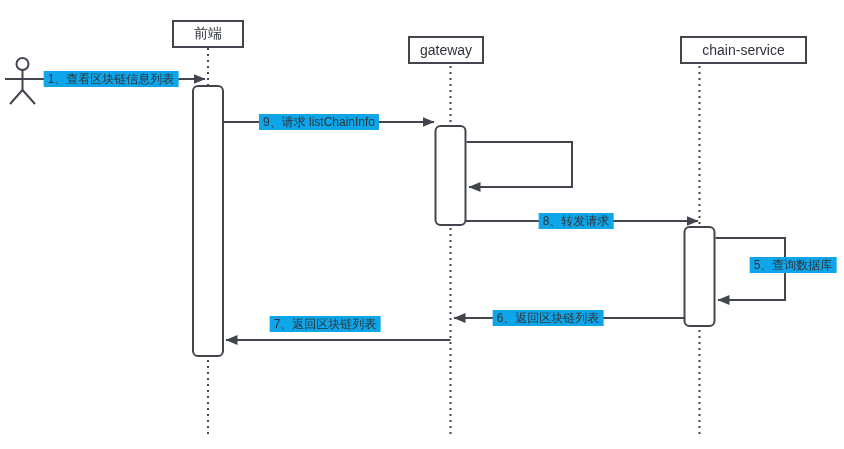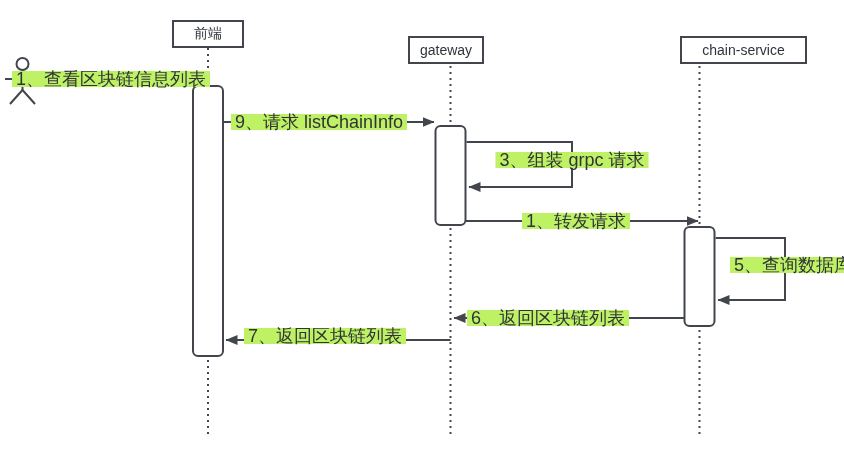--- a/index.html
+++ b/index.html
@@ -27,23 +27,23 @@
     font-size:14px;
     color:var(--text);
     z-index:2;
   }
   .pbox-frontend{left:172px;top:20px;width:72px;}
   .pbox-gateway{left:408px;top:36px;width:76px;}
   .pbox-chain{left:644px;top:36px;width:127px;margin-left:36px;}
   .msg-label{
     position:absolute;
     transform:translate(-50%,-50%);
-    background:#bef264;
+    background:#0ea5e9;
     padding:0 4px;
-    font-size:18px;
+    font-size:12px;
     line-height:16px;
     white-space:nowrap;
     color:var(--text);
     z-index:3;
   }
   svg{display:block;}
   .stroke{stroke:var(--stroke);fill:none;}
 </style>
 </head>
 <body>
@@ -87,19 +87,18 @@
   </div>
   <div class="pbox pbox-gateway">
     <span>gateway</span>
   </div>
   <div class="pbox pbox-chain">
     <span>chain-service</span>
   </div>
 
   <div class="msg-label" style="left:111px;top:79px;">1、查看区块链信息列表</div>
   <div class="msg-label" style="left:319px;top:122px;">9、请求 listChainInfo</div>
-  <div class="msg-label" style="left:572px;top:160px;">3、组装 grpc 请求</div>
-  <div class="msg-label" style="left:576px;top:221px;">1、转发请求</div>
+  <div class="msg-label" style="left:576px;top:221px;">8、转发请求</div>
   <div class="msg-label" style="left:785px;top:265px;margin-left:8px;">5、查询数据库</div>
   <div class="msg-label" style="left:548px;top:318px;">6、返回区块链列表</div>
-  <div class="msg-label" style="left:325px;top:336px;text-align:center;">7、返回区块链列表</div>
+  <div class="msg-label" style="left:325px;top:324px;text-align:center;">7、返回区块链列表</div>
 
 </div>
 
 </body></html>

